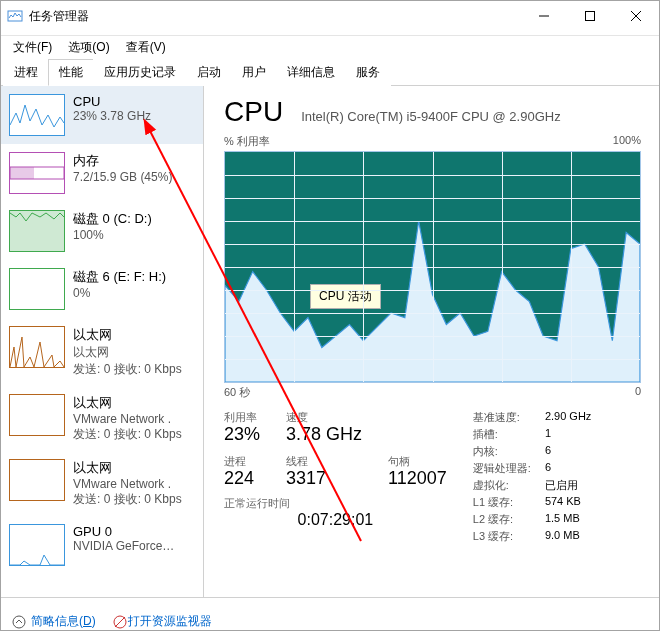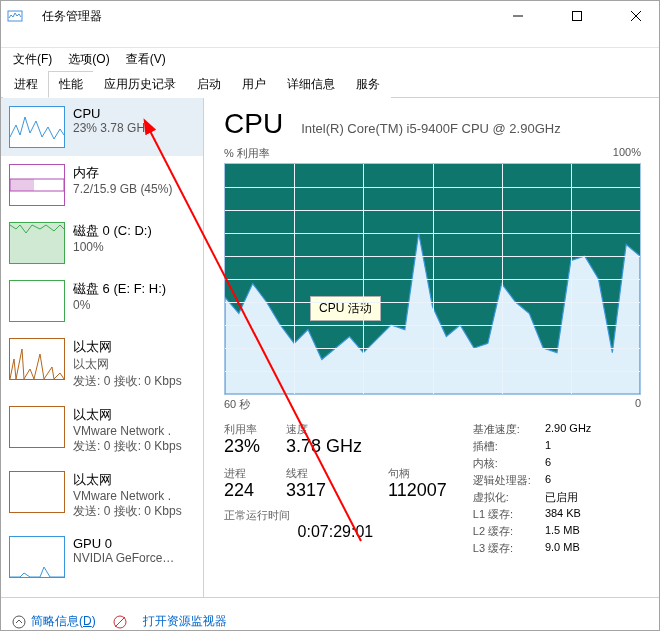--- a/index.html
+++ b/index.html
@@ -1,17 +1,17 @@
 <!DOCTYPE html>
 <html><head>
 <meta charset="utf-8">
 <style>
   html,body{margin:0;padding:0;font-family:"Microsoft YaHei","Segoe UI",Arial,sans-serif;font-size:12px;color:#000;background:#fff;}
   .window{width:660px;height:631px;border:1px solid #a3a3a3;box-sizing:border-box;position:relative;display:flex;flex-direction:column;overflow:hidden;}
-  .titlebar{height:30px;display:flex;align-items:center;padding:0 0 16px 6px;border-bottom:1px solid #e5e5e5;gap:13px;}
+  .titlebar{height:30px;display:flex;align-items:center;padding:0 0 4px 6px;border-bottom:1px solid #e5e5e5;}
   .titlebar .app-icon{width:16px;height:16px;margin-right:6px;}
   .titlebar .title{flex:0 0 auto;font-size:12px;}
   .titlebar .spacer{flex:1;}
   .win-btn{width:46px;height:30px;display:flex;align-items:center;justify-content:center;cursor:default;}
   .menubar{height:22px;display:flex;align-items:center;padding:0 4px;font-size:12px;}
   .menubar .mi{padding:2px 8px;cursor:default;}
   .tabs{display:flex;border-bottom:1px solid #d0d0d0;padding:0 2px;font-size:12px;}
   .tab{padding:4px 10px;border:1px solid transparent;border-bottom:none;margin-right:-1px;cursor:default;position:relative;top:1px;background:#fff;}
   .tab.active{border-color:#d0d0d0;border-bottom:1px solid #fff;background:#fff;}
   .body{flex:1;display:flex;overflow:hidden;}
@@ -258,41 +258,41 @@
             <div class="v">2.90 GHz</div>
             <div>插槽:</div>
             <div class="v">1</div>
             <div>内核:</div>
             <div class="v">6</div>
             <div>逻辑处理器:</div>
             <div class="v">6</div>
             <div>虚拟化:</div>
             <div class="v">已启用</div>
             <div>L1 缓存:</div>
-            <div class="v">384 KB</div>
+            <div class="v">574 KB</div>
             <div>L2 缓存:</div>
             <div class="v">1.5 MB</div>
             <div>L3 缓存:</div>
             <div class="v">9.0 MB</div>
           </div>
       </div>
     </div>
   </div>
 
   <div class="footer">
     <span style="display:flex;align-items:center;gap:4px">
       <span class="ftr-icon">
         <svg width="14" height="14">
             <circle cx="7" cy="7" r="6" fill="none" stroke="#555"></circle>
             <polyline points="4,8 7,5 10,8" fill="none" stroke="#555"></polyline>
           </svg>
       </span>
       <a><span id="less-text">简略信息(<span class="ukey">D</span>)</span></a>
     </span>
-    <span style="display:flex;align-items:center;gap:15px">
+    <span style="display:flex;align-items:center;gap:0">
       <span class="ftr-icon">
         <svg width="14" height="14">
             <circle cx="7" cy="7" r="6" fill="none" stroke="#c33"></circle>
             <line x1="2" y1="12" x2="12" y2="2" stroke="#c33"></line>
           </svg>
       </span>
       <a>打开资源监视器</a>
     </span>
   </div>
 

